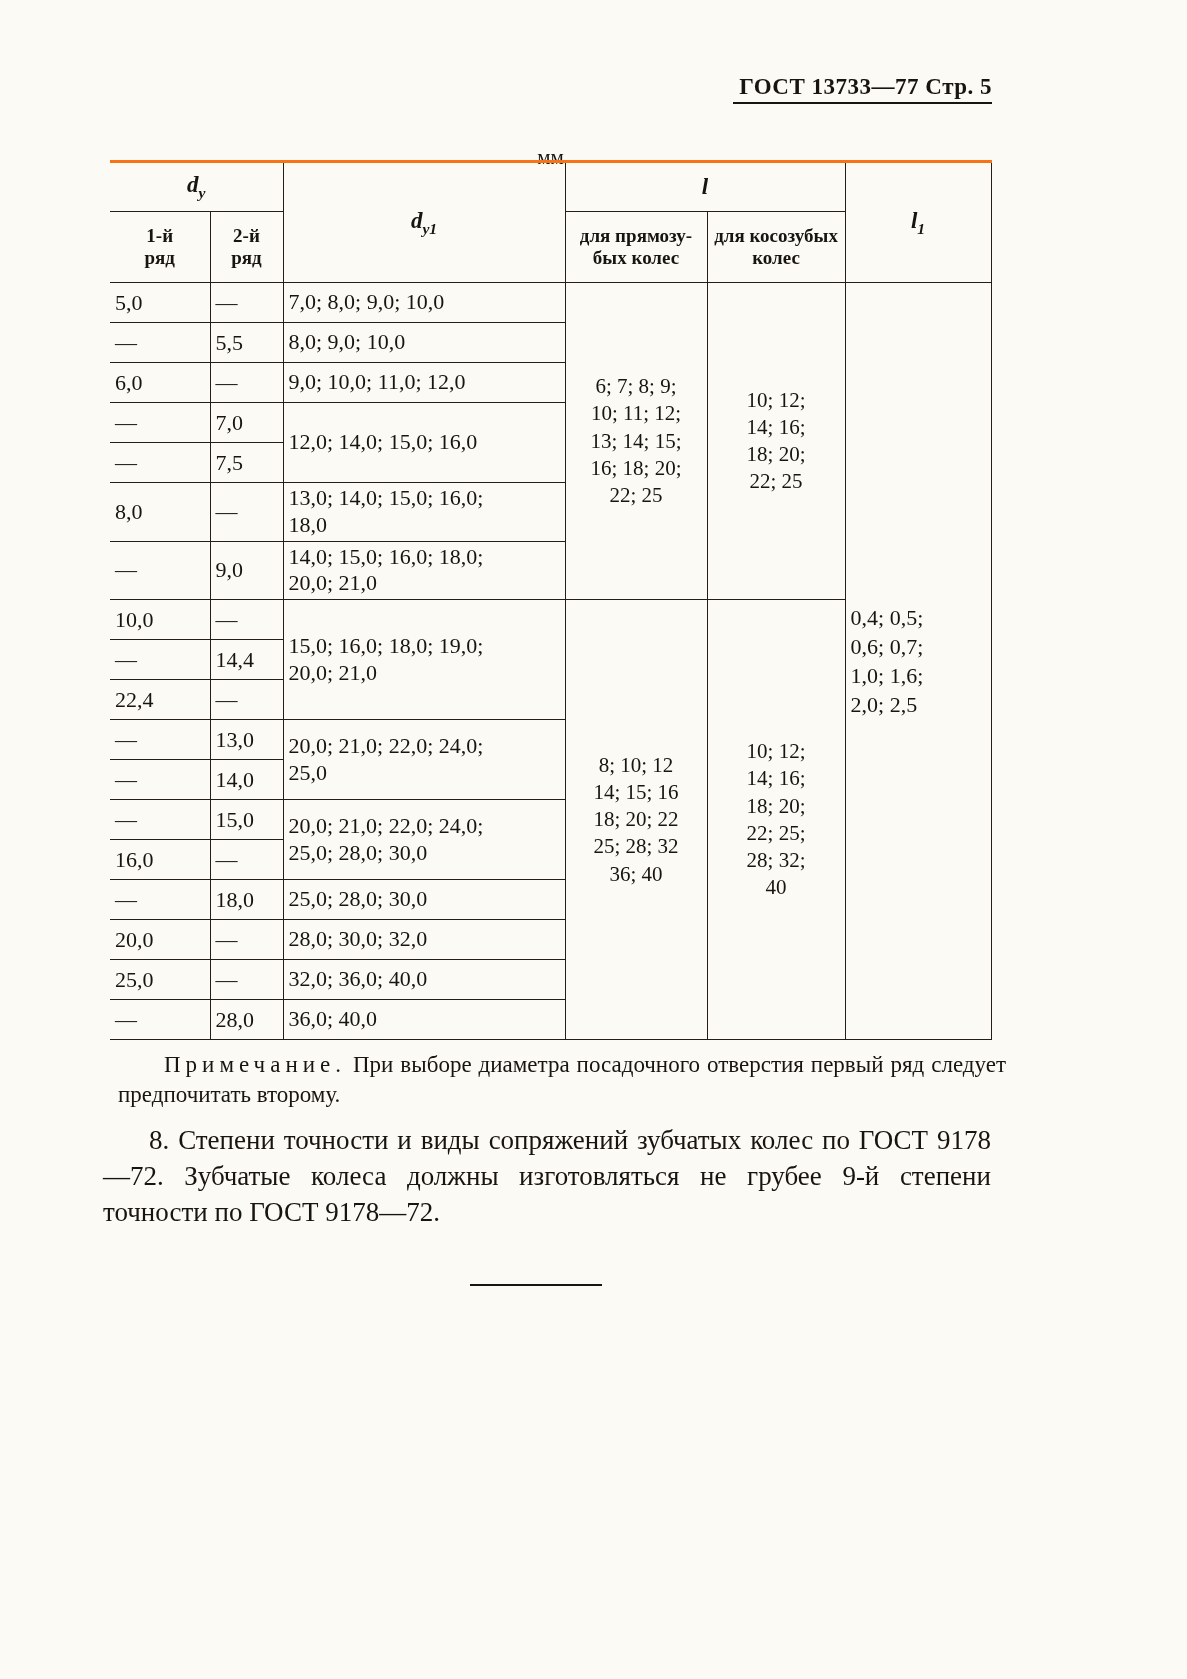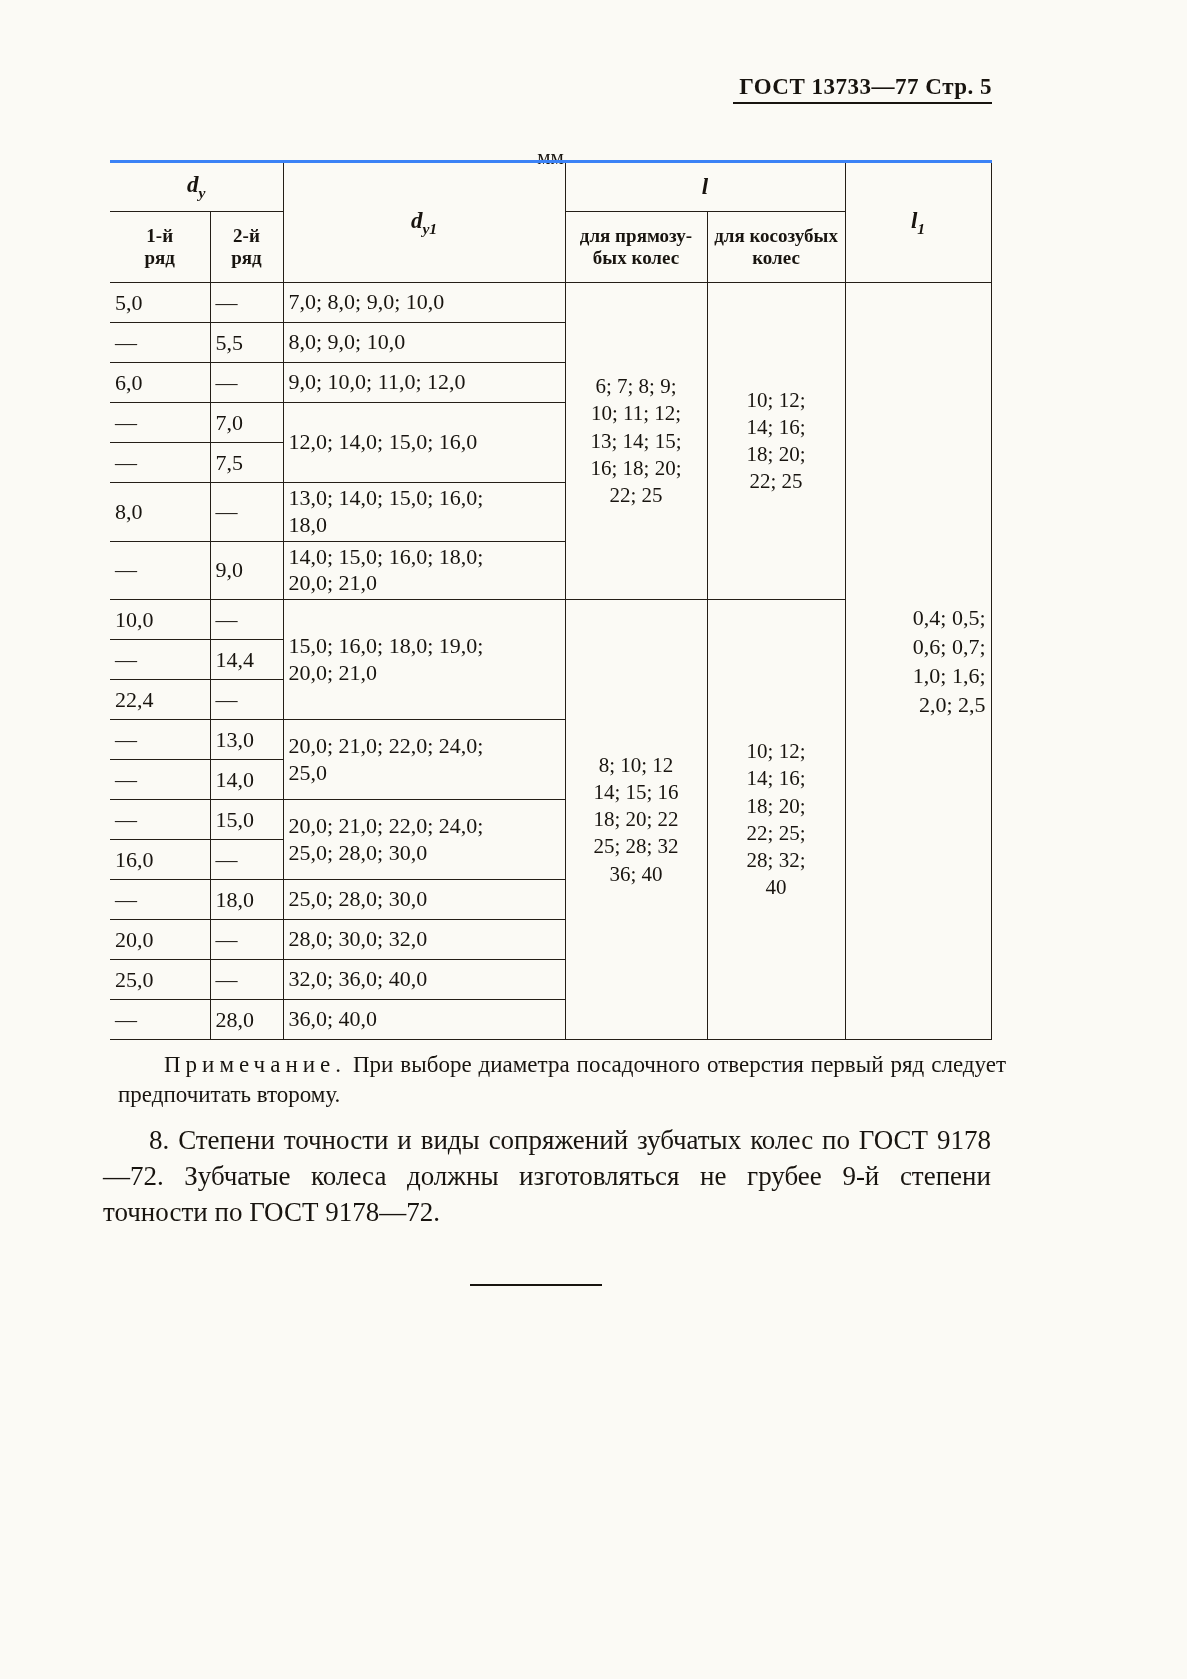--- a/index.html
+++ b/index.html
@@ -30,33 +30,33 @@
     position: absolute; top: 160px; left: 110px;
     width: 881px;
     border-collapse: collapse; table-layout: fixed;
   }
   .tbl th, .tbl td {
     border: 1px solid #241e17;
     padding: 2px 5px;
     vertical-align: middle;
   }
   thead th { font-weight: bold; text-align: center; }
-  tr.h1 th { border-top: 3px solid #3b82f6; height: 44px; }
+  tr.h1 th { border-top: 3px solid #f97316; height: 44px; }
   tr.h2 th { height: 66px; font-size: 19px; line-height: 1.18; white-space: pre-line; }
   .th-group { font-size: 23px; }
   .dbl { border-bottom: 6px double #241e17; }
   .it { font-style: italic; }
   sub { font-size: 68%; }
   tbody tr { height: 40px; }
   tbody tr.tall { height: 58px; }
   tbody td { font-size: 22px; }
   .c-num { }
   .c-dy1 { text-align: left; padding-left: 13px; white-space: pre-line; line-height: 1.22; }
   .c-l  { text-align: center; white-space: pre-line; line-height: 1.3; font-size: 21px; }
-  .c-l1 { text-align: right; white-space: pre-line; line-height: 1.32; font-size: 22px; }
+  .c-l1 { text-align: left; white-space: pre-line; line-height: 1.32; font-size: 22px; }
   tbody td:first-child, thead tr th:first-child { border-left: none; }
   .edge-r { border-right: none; }
   .be { border-bottom: none; }
   .push-down { padding-top: 140px; }
   .note {
     position: absolute; top: 1050px; left: 103px; width: 888px;
     font-size: 23px; line-height: 1.32;
     text-align: justify; text-indent: 46px; margin-left: 15px;
   }
   .note-label { letter-spacing: 5px; }

